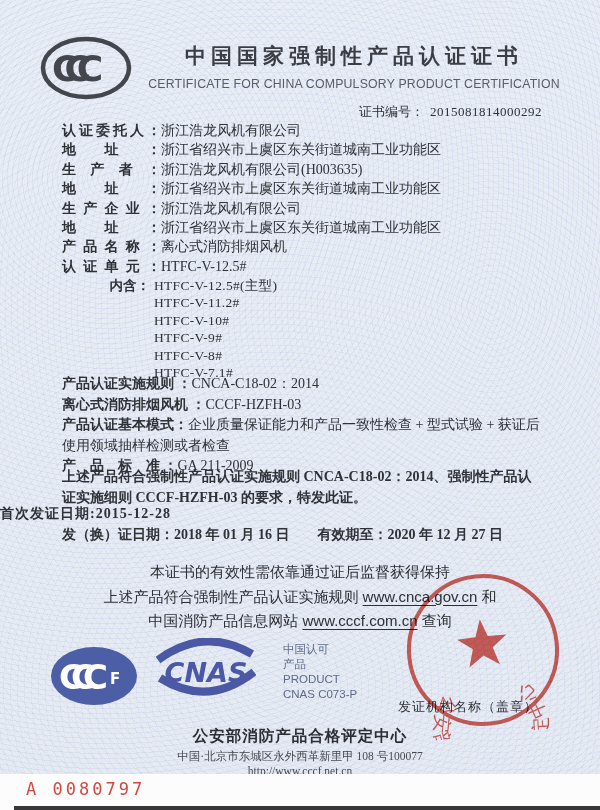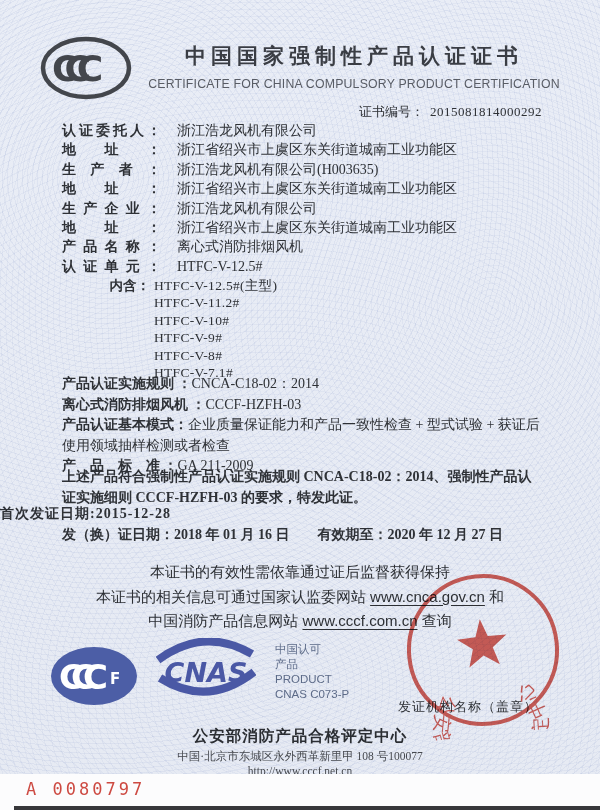--- a/index.html
+++ b/index.html
@@ -17,40 +17,40 @@
   
   .hdr-titles{position:absolute;top:42px;left:128px;width:452px;text-align:center;}
   .title-cn{font-family:"Liberation Sans","DejaVu Sans",sans-serif;font-size:21px;font-weight:600;letter-spacing:5px;color:#3a3d44;}
   .title-en{font-family:"Liberation Sans","DejaVu Sans",sans-serif;font-size:12.3px;color:#585c65;letter-spacing:0.2px;margin-top:7px;}
   .certno{position:absolute;top:103px;right:58px;font-size:13px;color:#2e3136;}
   .certno .num{margin-left:6px;letter-spacing:0.5px;}
   .ccc-logo{position:absolute;left:38px;top:34px;}
   
   .fields{position:absolute;top:121px;left:62px;right:40px;font-size:14px;line-height:19.4px;white-space:nowrap;}
   .flabel{display:inline-block;width:99px;font-weight:bold;text-align:justify;text-align-last:justify;vertical-align:top;}
-  .fval{margin-left:16px;}
+  .fval{margin-left:0;}
   .models{position:absolute;top:277px;left:62px;font-size:13.5px;line-height:17.4px;}
   .mlabel{display:inline-block;width:88px;font-weight:bold;text-align:right;vertical-align:top;}
   .mitem{margin-left:92px;letter-spacing:0.3px;}
   .mfirst{margin-left:4px;display:inline-block;letter-spacing:0.3px;}
   
   .rules{position:absolute;top:374px;left:62px;width:482px;font-size:14px;line-height:20.6px;}
   .rlabel{font-weight:bold;}
   .statement{position:absolute;top:467px;left:62px;width:482px;font-size:14px;line-height:20.6px;font-weight:bold;}
   .date-first{position:absolute;top:505px;left:0;width:600px;text-align:left;font-size:14px;font-weight:bold;letter-spacing:1px;}
   .date-re{position:absolute;top:526px;left:62px;width:510px;font-size:14px;font-weight:bold;white-space:nowrap;}
   .gap28{display:inline-block;width:28px;}
   
   .notes{position:absolute;top:560px;left:0;width:600px;text-align:center;
     font-family:Liberation Sans, sans-serif;font-size:15px;line-height:24.5px;color:#2c2f34;}
   .notes .url{text-decoration:underline;text-underline-offset:3px;}
   
   .cccf-badge{position:absolute;left:48px;top:644px;}
   .cnas-logo{position:absolute;left:156px;top:638px;}
-  .cnas-text{position:absolute;left:275px;top:642px;font-family:"Liberation Sans","DejaVu Sans",sans-serif;
+  .cnas-text{position:absolute;left:283px;top:642px;font-family:"Liberation Sans","DejaVu Sans",sans-serif;
     font-size:11.5px;line-height:15px;color:#5d6b88;}
   .seal-caption{position:absolute;left:398px;top:698px;font-size:13px;color:#2f3237;letter-spacing:1px;}
   .seal{position:absolute;left:398px;top:565px;width:170px;height:170px;opacity:0.85;mix-blend-mode:multiply;transform:rotate(-6deg);}
   
   .f-org{position:absolute;top:726px;left:0;width:600px;text-align:center;font-size:15.5px;font-weight:bold;color:#2b2e33;letter-spacing:1px;}
   .f-addr{position:absolute;top:749px;left:0;width:600px;text-align:center;font-size:11.5px;color:#45484e;}
   .f-addr .pc{}
   .f-url{position:absolute;top:765px;left:0;width:600px;text-align:center;font-size:11.5px;color:#45484e;}
   
   .bottom-strip{position:absolute;left:0;right:0;bottom:0;height:36px;background:#fcfcfd;}
@@ -106,21 +106,21 @@
 
   <div class="date-first">
     <span>首次发证日期:</span><span>2015-12-28</span>
   </div>
   <div class="date-re">
     <span>发（换）证日期：</span><span>2018 年 01 月 16 日</span><span class="gap28"></span><span>有效期至：</span><span>2020 年 12 月 27 日</span>
   </div>
 
   <div class="notes">
     <div>本证书的有效性需依靠通过证后监督获得保持</div>
-    <div><span>本证书的相关信息可通过国家认监委网站 </span><span class="url">www.cnca.gov.cn</span><span> 和</span></div>
+    <div><span>上述产品符合强制性产品认证实施规则 </span><span class="url">www.cnca.gov.cn</span><span> 和</span></div>
     <div><span>中国消防产品信息网站 </span><span class="url">www.cccf.com.cn</span><span> 查询</span></div>
   </div>
 
   <svg class="cccf-badge" width="92" height="64" viewBox="0 0 92 64">
     <ellipse cx="46" cy="32" rx="43" ry="29" fill="#4c5ea6"></ellipse>
     <text x="11" y="45" font-family="DejaVu Sans, sans-serif" font-size="34" font-weight="bold" fill="#ffffff" letter-spacing="-13">CCC</text>
     <text x="62" y="40" font-family="DejaVu Sans, sans-serif" font-size="15" font-weight="bold" fill="#ffffff">F</text>
   </svg>
   <svg class="cnas-logo" width="100" height="60" viewBox="0 0 100 60">
     <path d="M 2 22 Q 48 -12 96 16" fill="none" stroke="#4a58a5" stroke-width="8"></path>

